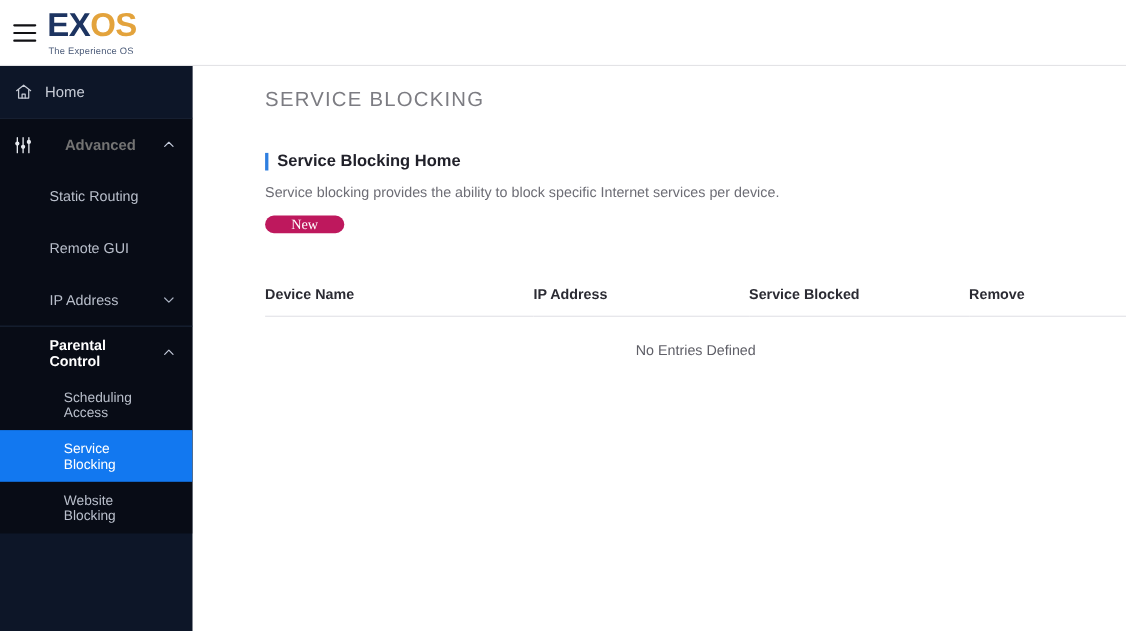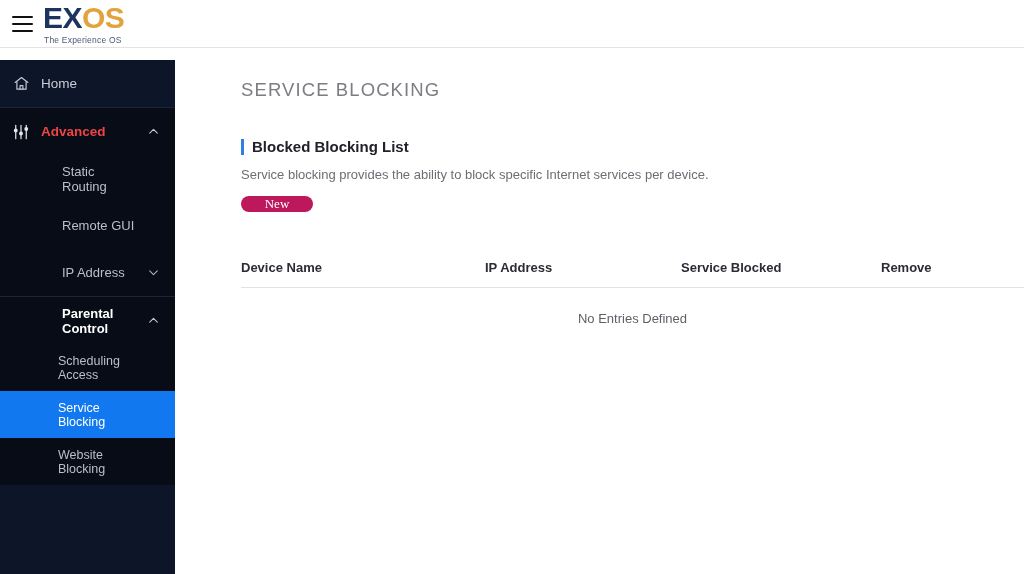--- a/index.html
+++ b/index.html
@@ -17,21 +17,21 @@
     width: 1024px;
     height: 574px;
     background: #ffffff;
   }
 
   
   .topbar {
     position: absolute;
     top: 0; left: 0;
     width: 1024px;
-    height: 48px;
+    height: 60px;
     background: #ffffff;
     border-bottom: 1px solid #e3e3e6;
     display: flex;
     align-items: center;
   }
 
   .hamburger {
     width: 30px;
     height: 30px;
     margin-left: 7px;
@@ -110,30 +110,30 @@
   .nav-item .label { flex: 1 1 auto; }
   .nav-item .chev {
     width: 24px;
     margin-right: 10px;
     display: flex;
     align-items: center;
     justify-content: center;
     flex: 0 0 auto;
   }
 
-  .nav-item.bold .label { font-weight: bold; color: #ef4444; }
+  .nav-item.bold .label { font-weight: bold; color: #737373; margin-left: 18px; }
 
   .nav-sub {
     height: 47px;
     display: flex;
     align-items: center;
     cursor: pointer;
     color: #b9bfcb;
     font-size: 13px;
-    padding-left: 62px;
+    padding-left: 45px;
   }
   .nav-sub.deeper { padding-left: 58px; font-size: 12.5px; }
   .nav-sub .label { flex: 1 1 auto; }
   .nav-sub .chev {
     width: 24px;
     margin-right: 10px;
     display: flex;
     align-items: center;
     justify-content: center;
     flex: 0 0 auto;
@@ -337,21 +337,21 @@
     </div>
 
   </nav>
 
   <main class="main">
 
     <h1 class="page-title">SERVICE BLOCKING</h1>
 
     <div class="section-head">
       <span class="accent-bar"></span>
-      <span class="section-title">Blocked Blocking List</span>
+      <span class="section-title">Service Blocking Home</span>
     </div>
 
     <p class="section-desc">Service blocking provides the ability to block specific Internet services per device.</p>
 
     <button class="btn-new">New</button>
 
     <div class="table-wrap">
       <table class="list">
         <thead>
           <tr>

